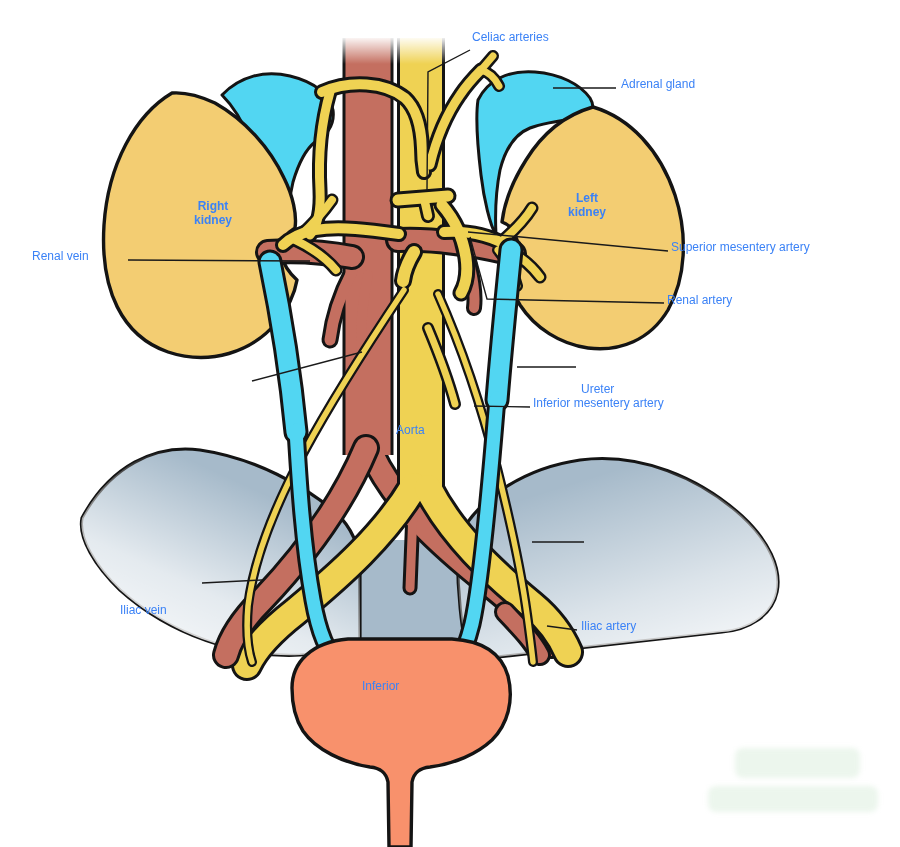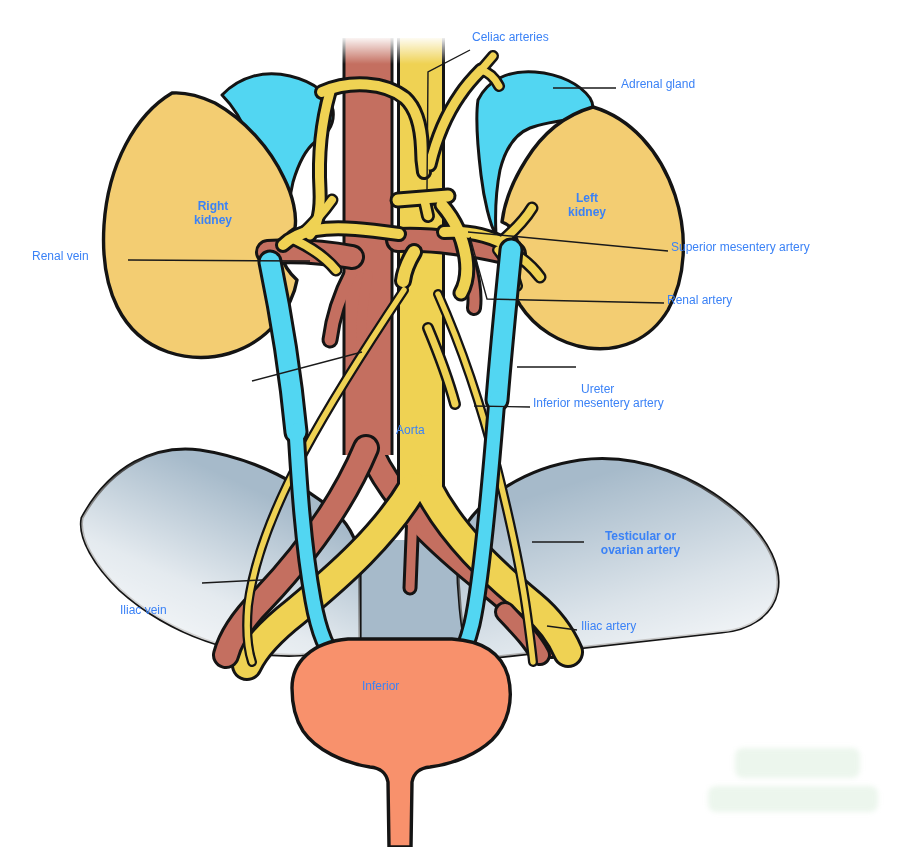--- a/index.html
+++ b/index.html
@@ -199,22 +199,20 @@
 <div class="label center" style="left:181px;top:200px;width:64px;">Right
 kidney</div>
 <div class="label center" style="left:555px;top:192px;width:64px;">Left
 kidney</div>
 <div class="label" style="left:32px;top:250px;">Renal vein</div>
 <div class="label" style="left:655px;top:241px;margin-left:16px;">Superior mesentery artery</div>
 <div class="label" style="left:667px;top:294px;">Renal artery</div>
 <div class="label" style="left:581px;top:358px;margin-top:25px;">Ureter</div>
 <div class="label" style="left:533px;top:397px;text-align:right;">Inferior mesentery artery</div>
 <div class="label" style="left:396px;top:424px;">Aorta</div>
-<div class="label center" style="left:568px;top:530px;width:145px;">Testicular or
-ovarian artery</div>
 <div class="label" style="left:120px;top:604px;">Iliac vein</div>
 <div class="label" style="left:581px;top:620px;">Iliac artery</div>
 <div class="label" style="left:362px;top:680px;">Inferior</div>
 
 <div class="wm" style="left:735px;top:748px;width:125px;height:30px;"></div>
 <div class="wm" style="left:708px;top:786px;width:170px;height:26px;"></div>
 
 </div>
 
 </body></html>

